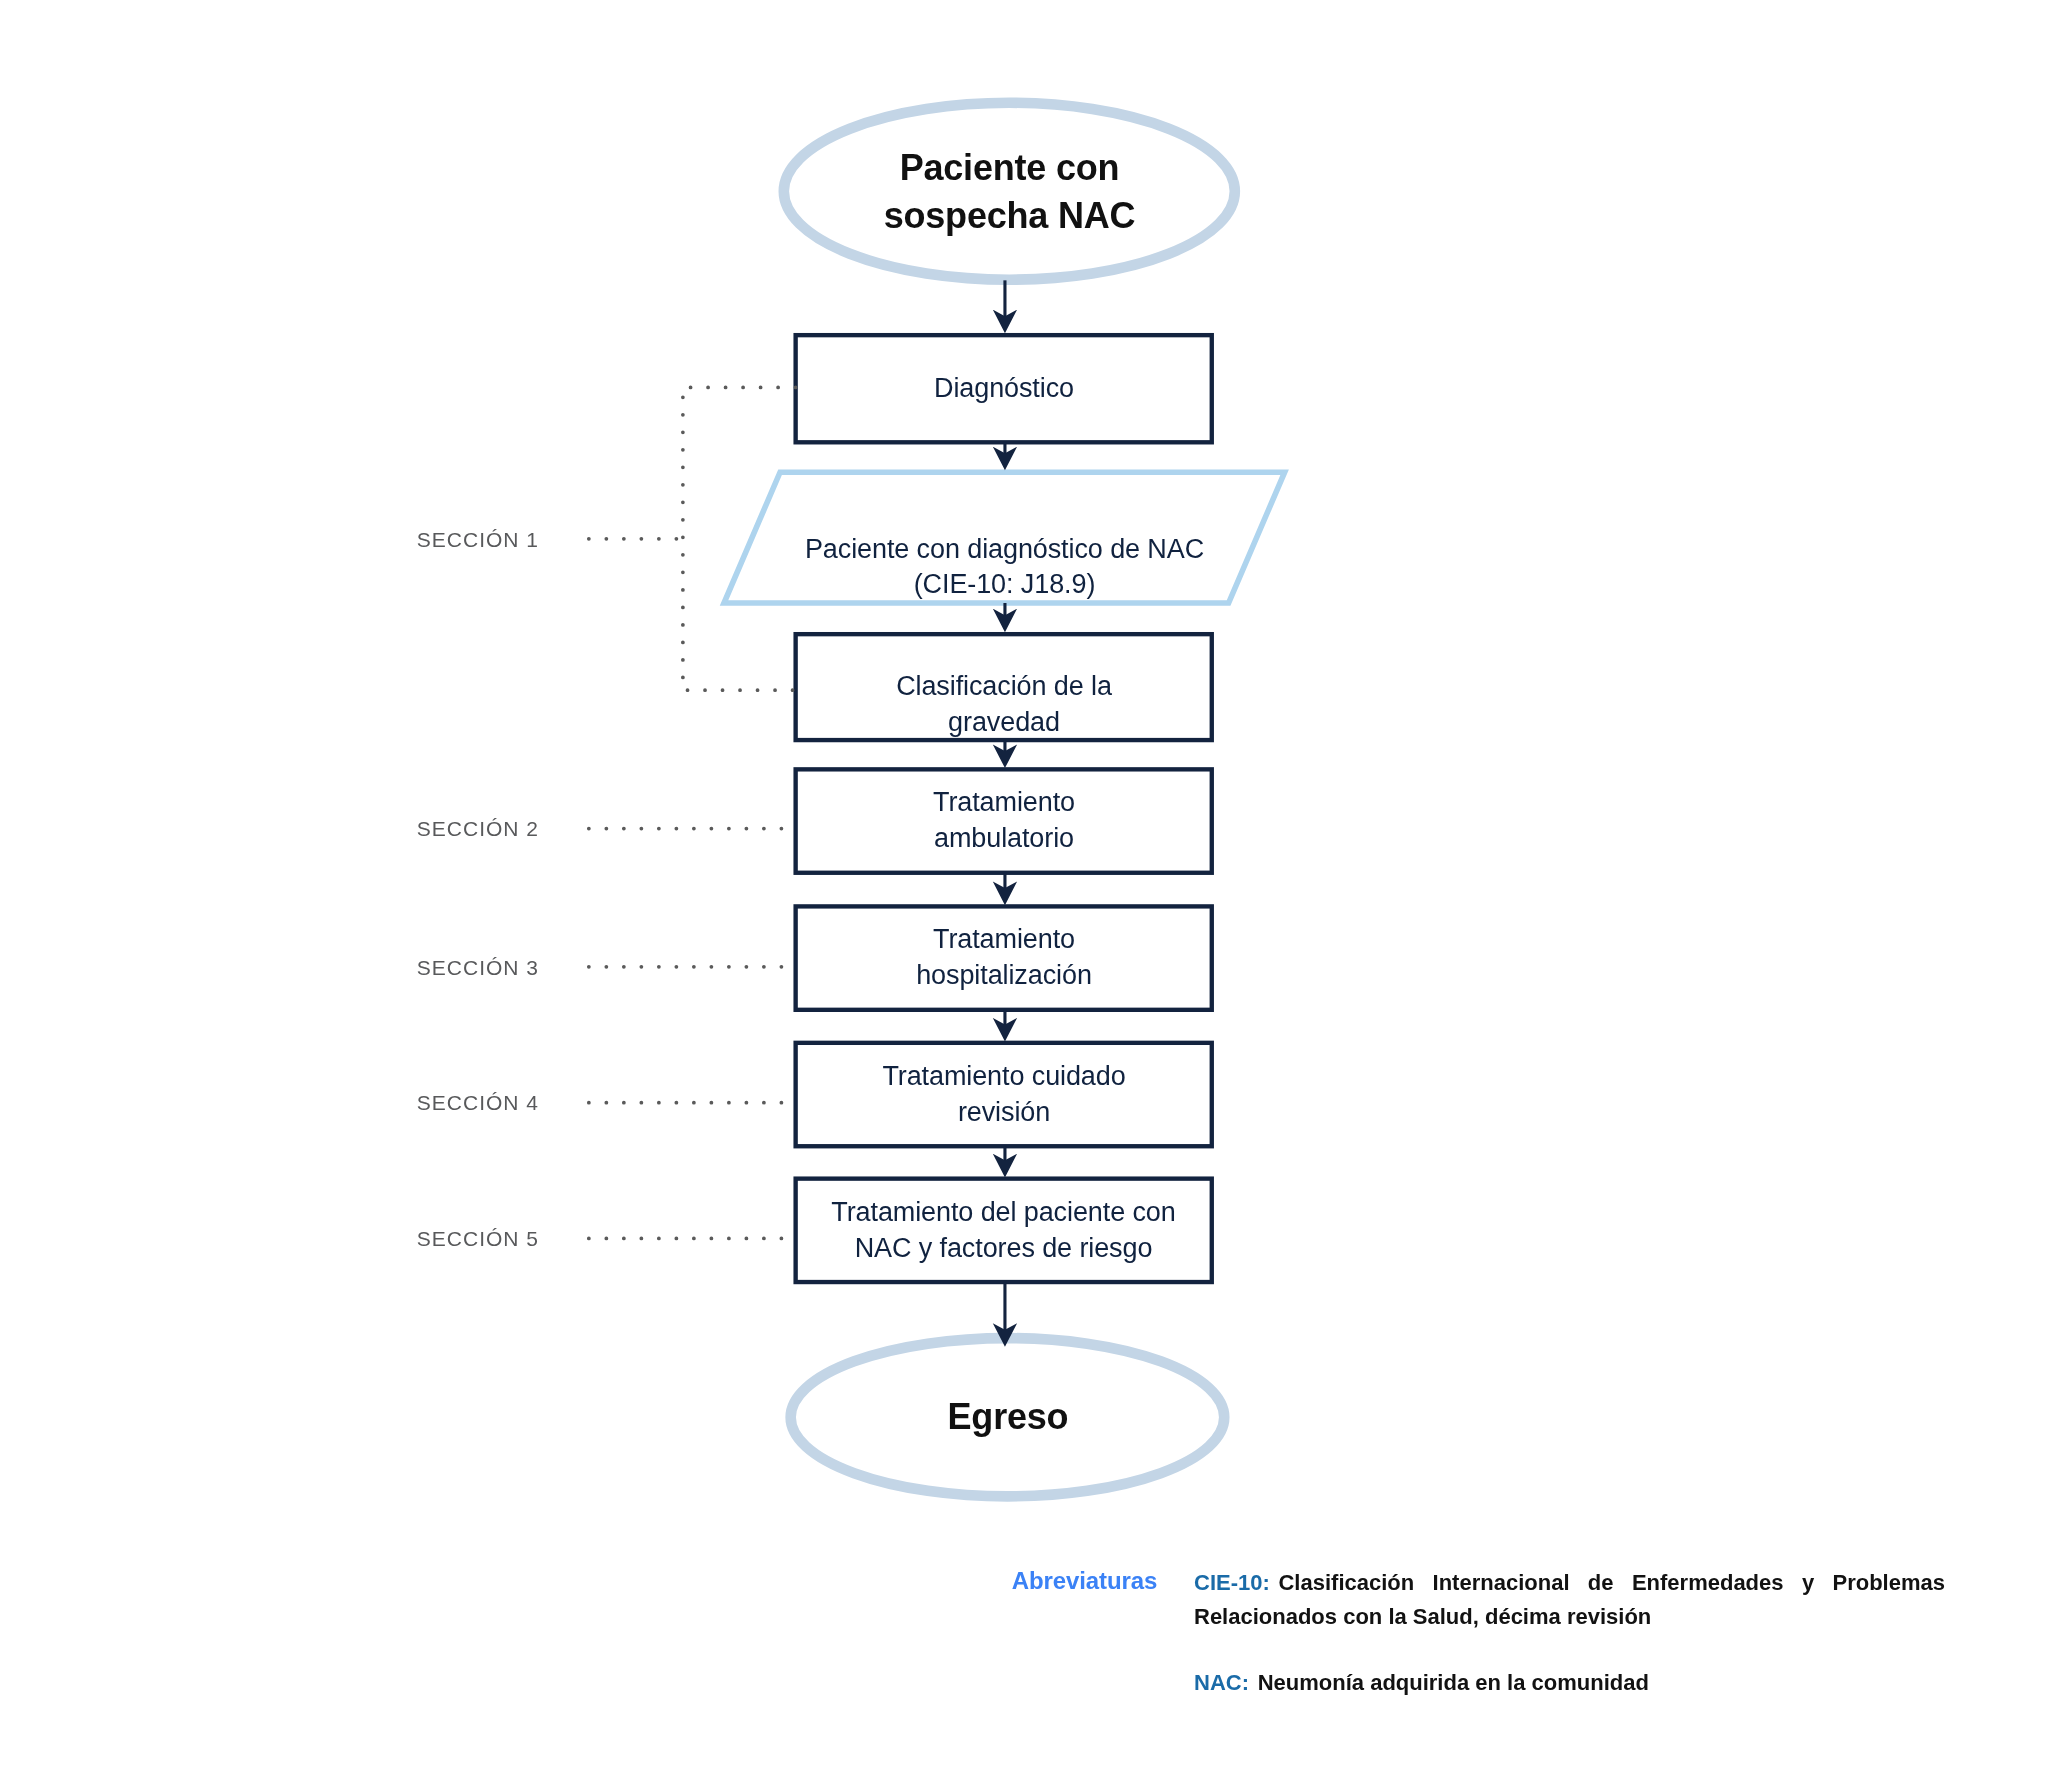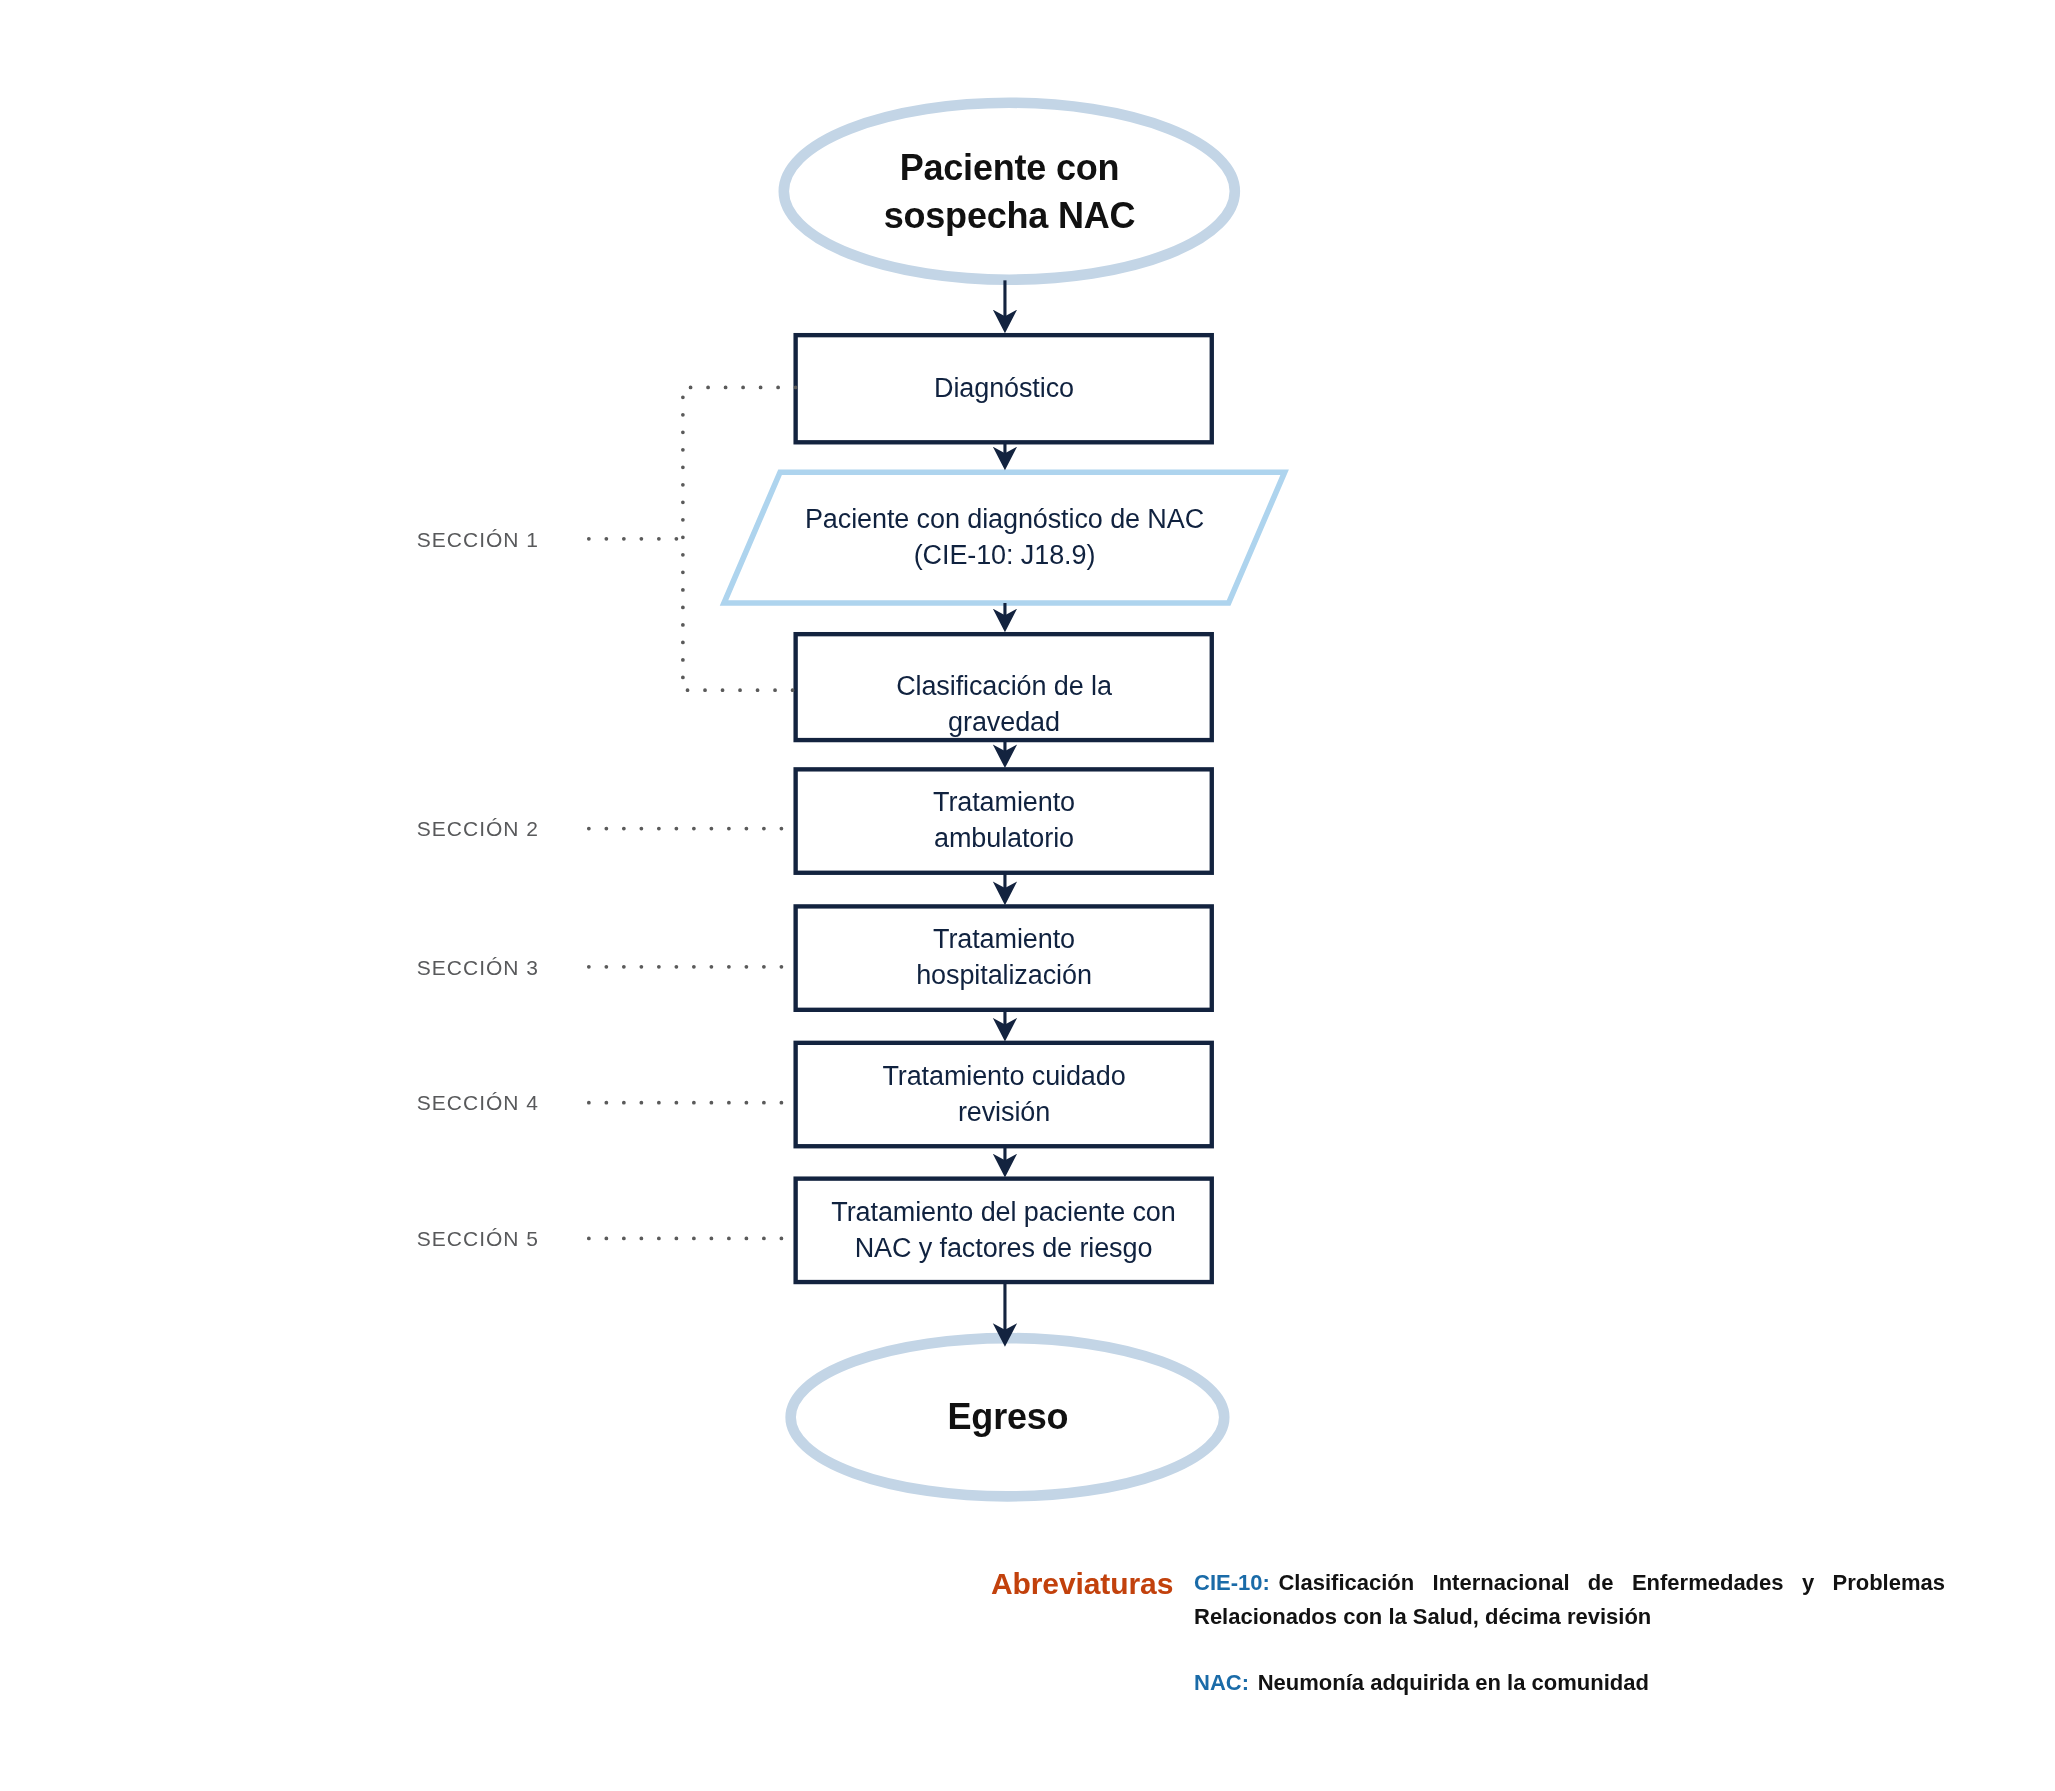--- a/index.html
+++ b/index.html
@@ -62,24 +62,24 @@
     position: absolute;
     left: 991px;
     top: 1561px;
     width: 972px;
   }
   #abbrev-title {
     position: absolute;
     left: 0px;
     top: 6.2px;
     width: 187px;
-    text-align: left;
-    font-size: 30px;
-    font-weight: bold;
-    color: #c2410c;
+    text-align: center;
+    font-size: 24px;
+    font-weight: bold;
+    color: #3b82f6;
     letter-spacing: -0.1px;
   }
   .abbrev-row {
     position: absolute;
     left: 203px;
     width: 751px;
     font-size: 22px;
     font-weight: bold;
     color: #121212;
     line-height: 1.55;
@@ -147,21 +147,21 @@
       <div>sospecha NAC</div>
     </div>
   </div>
 
   <div class="node-text process-text" style="left:796px; top:335px; width:416px; height:107px;text-align:right;">
     <div>
       <div>Diagnóstico</div>
     </div>
   </div>
 
-  <div class="node-text io-text" style="left:744px; top:472px; width:521px; height:131px;">
+  <div class="node-text io-text" style="left:744px; top:472px; width:521px; height:131px;align-items:flex-end;">
     <div>
       <div>Paciente con diagnóstico de NAC</div>
       <div>(CIE-10: J18.9)</div>
     </div>
   </div>
 
   <div class="node-text process-text" style="left:796px; top:652px; width:416px; height:106px;">
     <div>
       <div>Clasificación de la</div>
       <div>gravedad</div>

